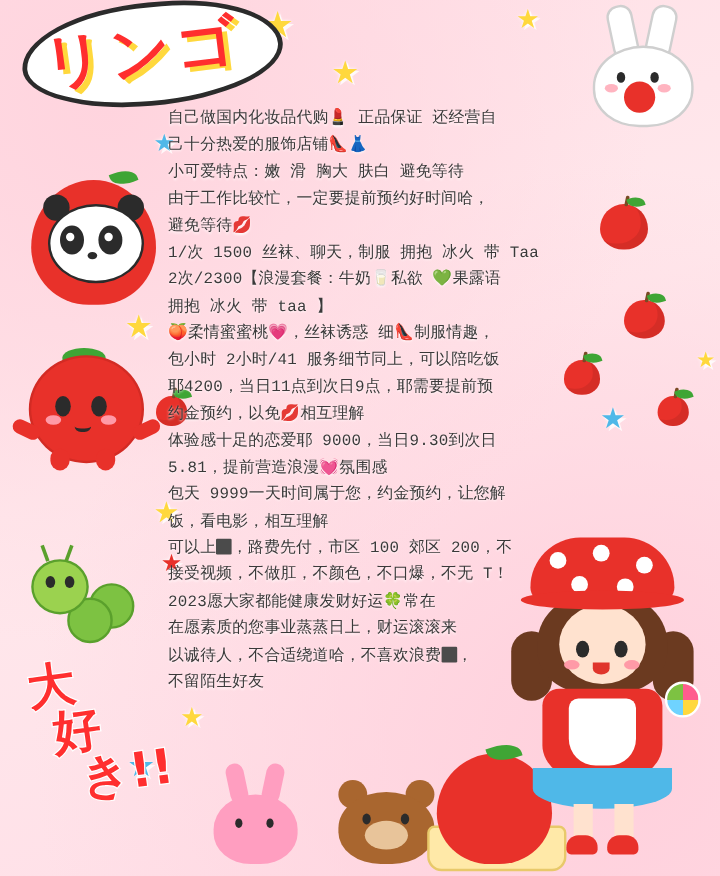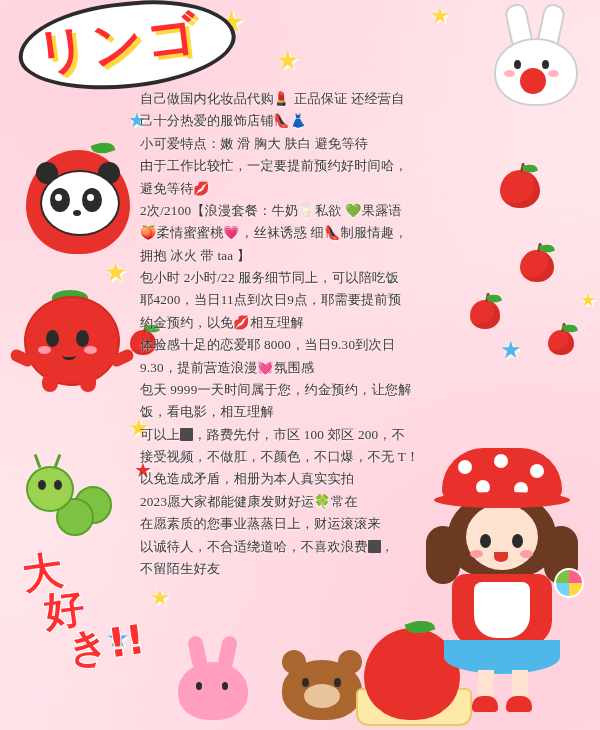--- a/index.html
+++ b/index.html
@@ -117,21 +117,21 @@
 
   
   #text-card {
     position: absolute;
     left: 140px;
     top: 88px;
     width: 318px;
     color: #3a3a3a;
     font-size: 13.2px;
     line-height: 1.62;
-    font-family: Liberation Serif, serif;
+    font-family: Liberation Mono, monospace;
     letter-spacing: 0.2px;
     z-index: 5;
   }
   #text-card p {
     margin: 0 0 1px 0;
     text-shadow: 0 1px 2px rgba(255,255,255,0.85);
   }
   .censor {
     display: inline-block;
     width: 13px;
@@ -580,33 +580,33 @@
     <div class="shoe r"></div>
     <div class="lolli"></div>
   </div>
 
   <div id="text-card">
       <p>自己做国内化妆品代购💄 正品保证 还经营自</p>
       <p>己十分热爱的服饰店铺👠👗</p>
       <p>小可爱特点：嫩 滑 胸大 肤白 避免等待</p>
       <p>由于工作比较忙，一定要提前预约好时间哈，</p>
       <p>避免等待💋</p>
-      <p>2次/2100【浪漫套餐：牛奶🥛私欲 💚果露语</p>
+      <p>1/次 1500 丝袜、聊天，制服 拥抱 冰火 带 Taa</p>
+      <p>2次/2300【浪漫套餐：牛奶🥛私欲 💚果露语</p>
+      <p>拥抱 冰火 带 taa 】</p>
       <p>🍑柔情蜜蜜桃💗，丝袜诱惑 细👠制服情趣，</p>
-      <p>拥抱 冰火 带 taa 】</p>
-      <p>包小时 2小时/22 服务细节同上，可以陪吃饭</p>
+      <p>包小时 2小时/41 服务细节同上，可以陪吃饭</p>
       <p>耶4200，当日11点到次日9点，耶需要提前预</p>
       <p>约金预约，以免💋相互理解</p>
-      <p>体验感十足的恋爱耶 8000，当日9.30到次日</p>
-      <p>9.30，提前营造浪漫💓氛围感</p>
+      <p>体验感十足的恋爱耶 9000，当日9.30到次日</p>
+      <p>5.81，提前营造浪漫💓氛围感</p>
       <p>包天 9999一天时间属于您，约金预约，让您解</p>
       <p>饭，看电影，相互理解</p>
       <p>可以上<span class="censor"></span>，路费先付，市区 100 郊区 200，不</p>
       <p>接受视频，不做肛，不颜色，不口爆，不无 T！</p>
-      <p>以免造成矛盾，相册为本人真实实拍</p>
       <p>2023愿大家都能健康发财好运🍀常在</p>
       <p>在愿素质的您事业蒸蒸日上，财运滚滚来</p>
       <p>以诚待人，不合适绕道哈，不喜欢浪费<span class="censor"></span>，</p>
       <p>不留陌生好友</p>
     </div>
 
   <div id="big-left">
     <span class="l1">大</span>
     <span class="l2">好</span>
     <span class="l3">き!!</span>

